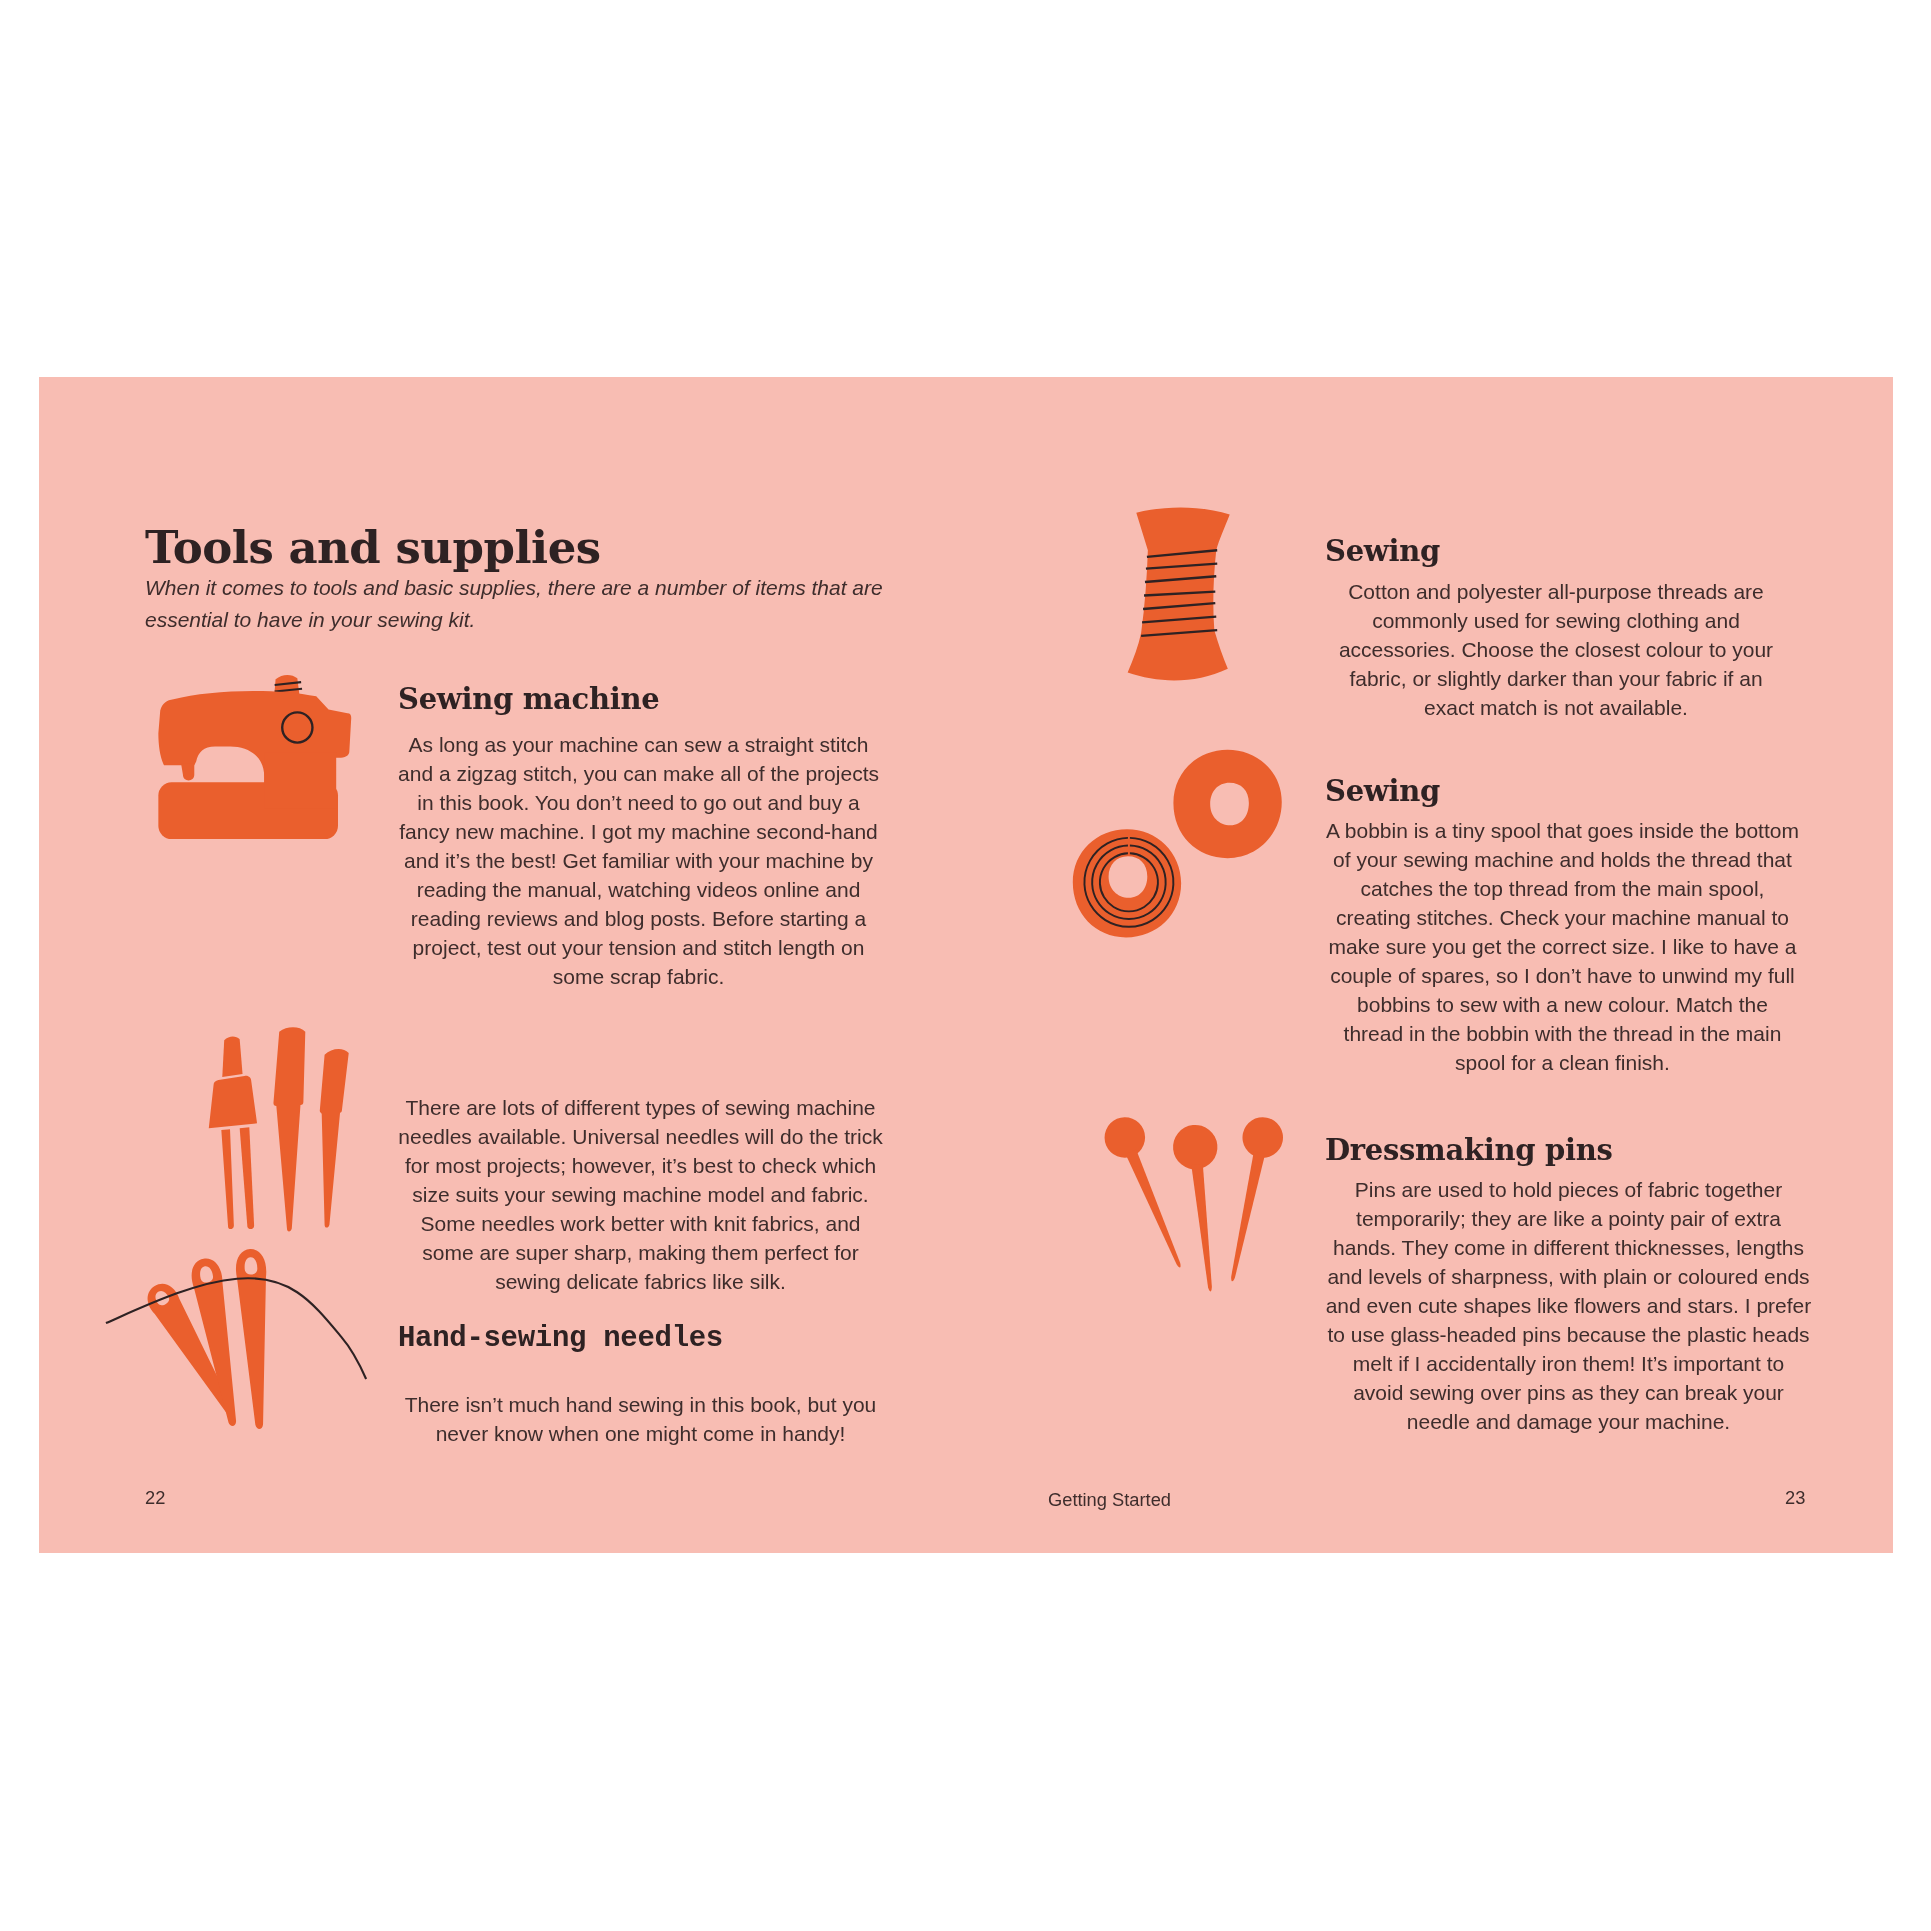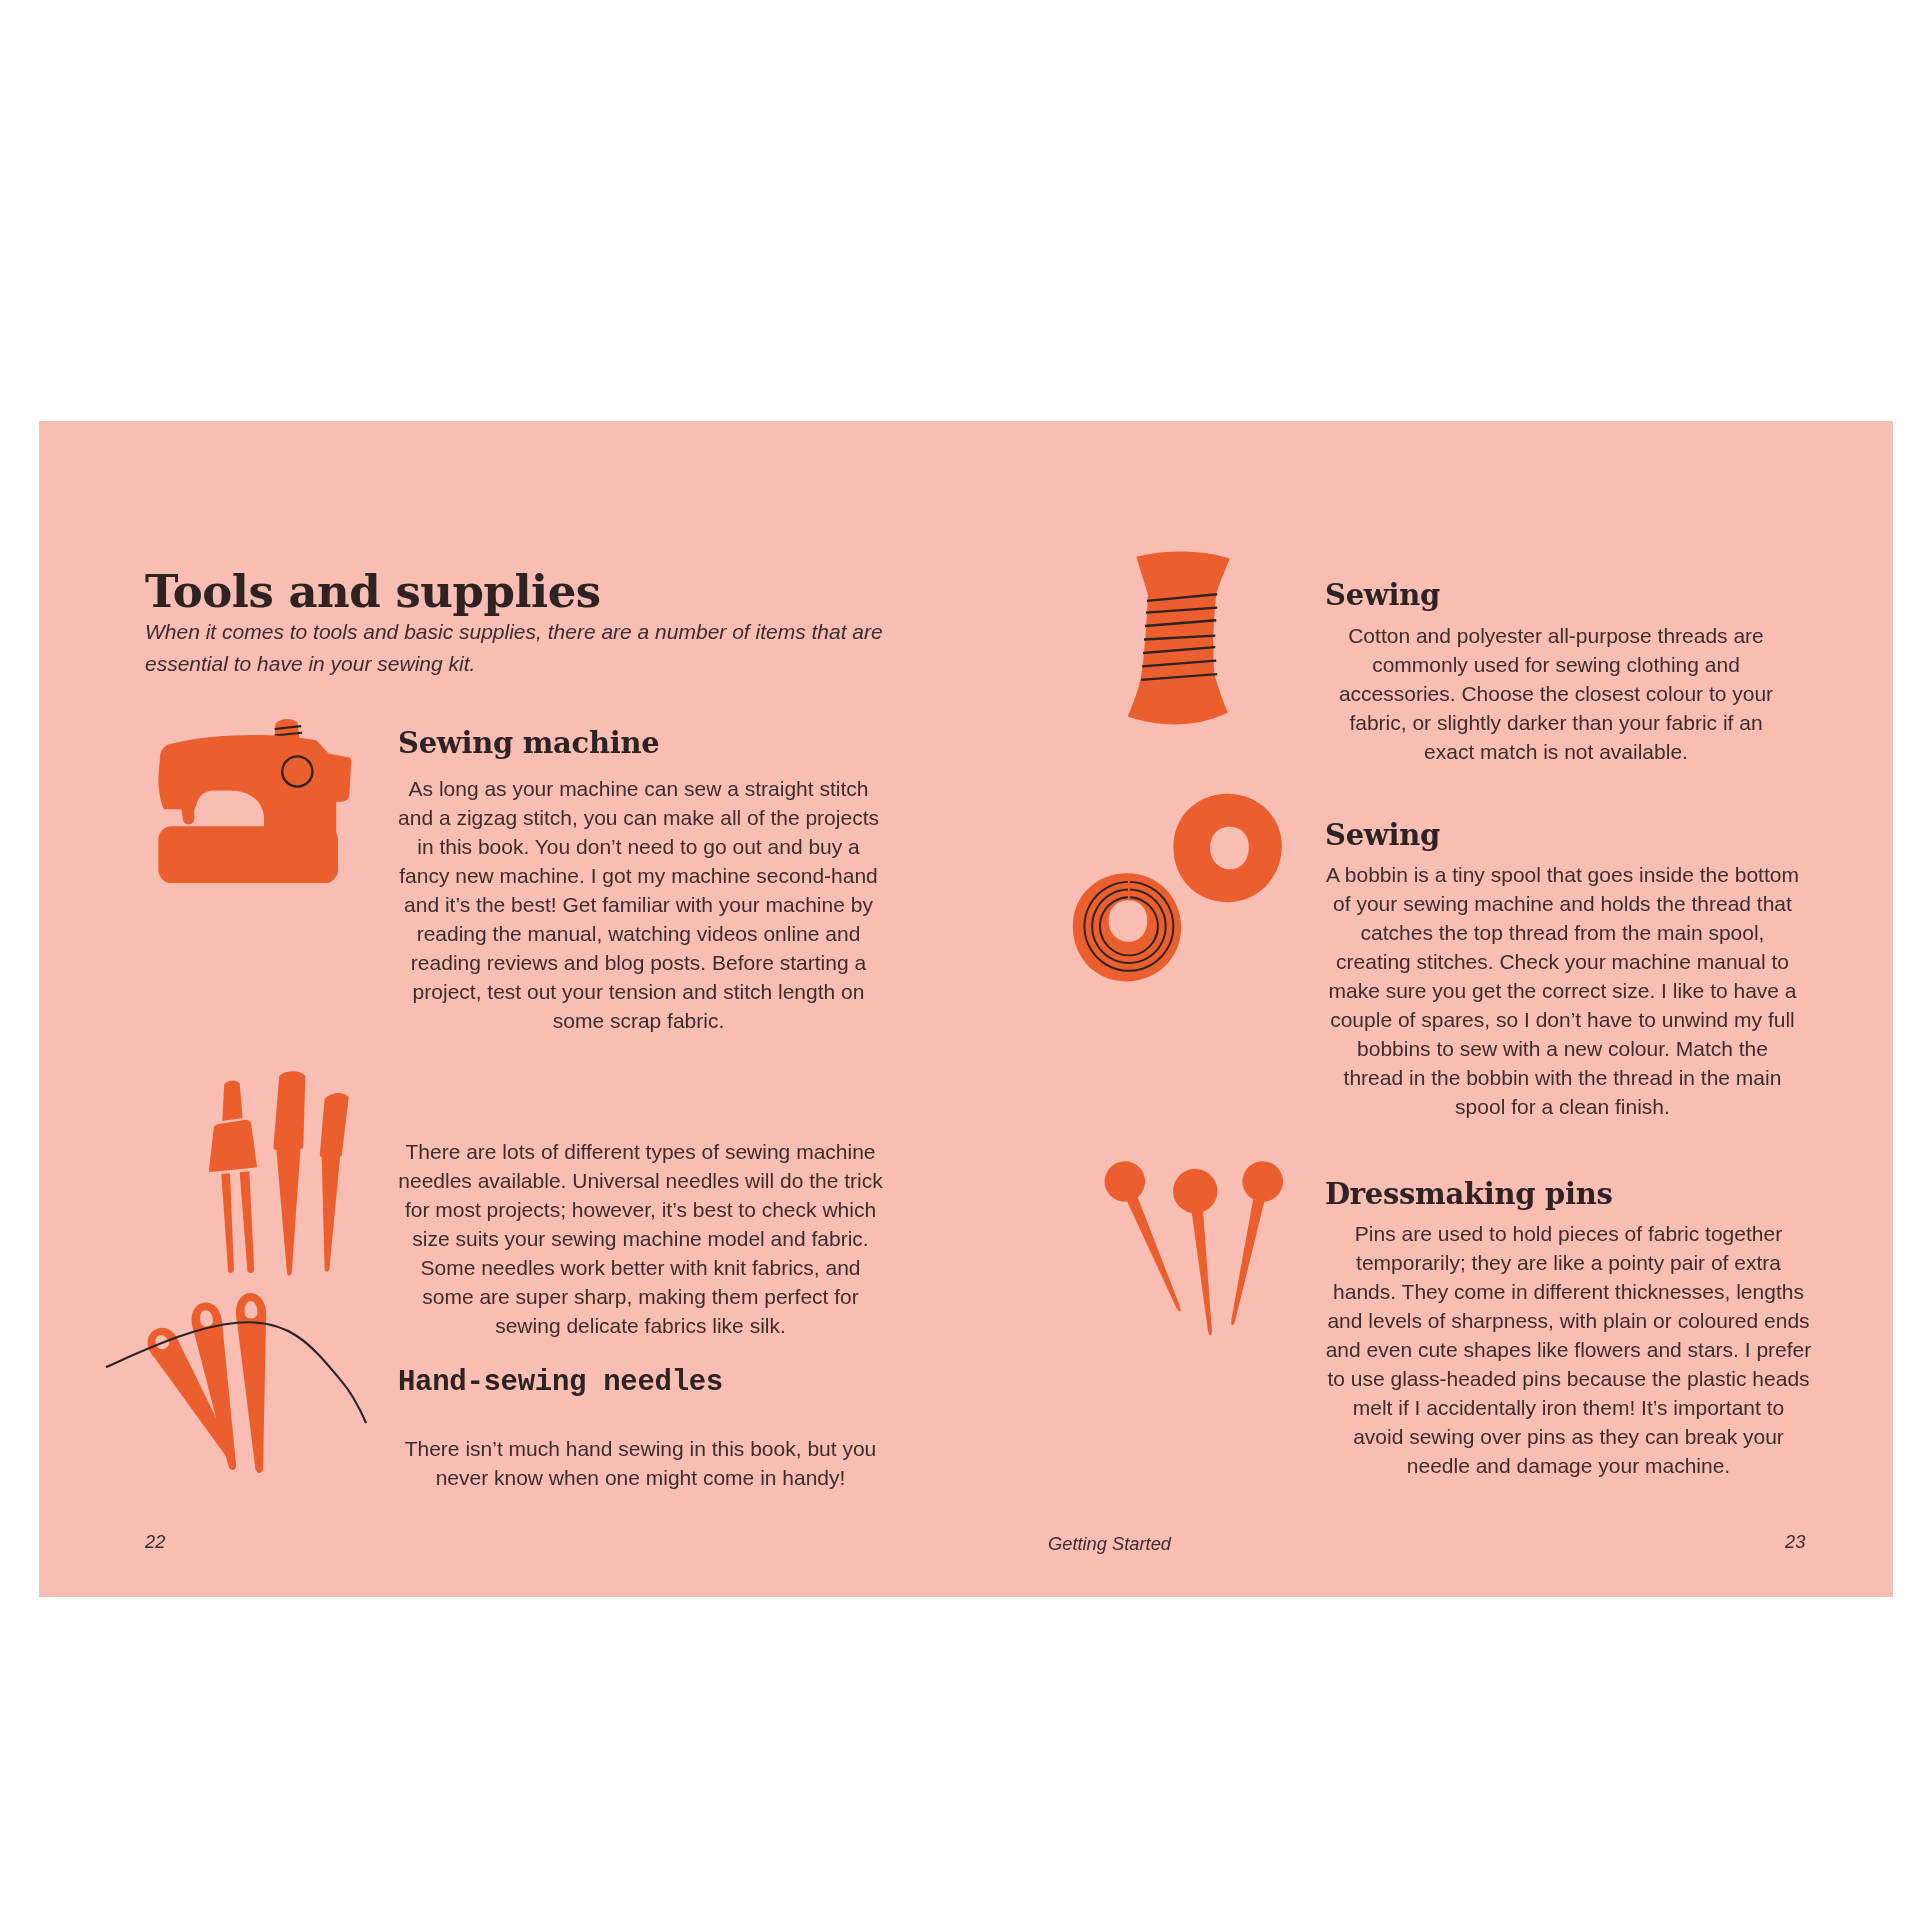--- a/index.html
+++ b/index.html
@@ -5,41 +5,40 @@
   html,body{margin:0;padding:0;}
   body{
     width:1931px;height:1931px;position:relative;
     background:#ffffff;
     font-family:"Liberation Sans", sans-serif;
     -webkit-font-smoothing:antialiased;
   }
   .spread{
     position:absolute;left:39px;top:377px;width:1854px;height:1176px;
     background:var(--pink,#f8bdb3);
-    margin-top:44px;
   }
   .abs{position:absolute;}
   .title{
     font-family:"DejaVu Serif", serif;
     font-weight:700;font-size:45px;line-height:1.1;
     color:var(--dark,#2e2223);letter-spacing:-0.5px;
   }
   .intro{
     font-size:21px;line-height:32px;color:var(--body,#3e2d2c);
   }
   .sec-h{
     font-family:"DejaVu Serif", serif;
     font-weight:700;font-size:29px;line-height:1.15;
     color:var(--dark,#2e2223);letter-spacing:-0.3px;
   }
   .sec-b{
     font-size:21px;line-height:29px;color:var(--body,#3e2d2c);text-align:center;
   }
   .foot{
-    font-size:18.3px;line-height:1.2;color:var(--body,#3e2d2c);font-style:italic;
+    font-size:18.3px;line-height:1.2;color:var(--body,#3e2d2c);
   }
   
   .pos-title{left:106px;top:116px;}
   .pos-intro{left:106px;top:174px;width:745px;font-style:italic;}
   .pos-ic1{left:85px;top:290px;width:237px;height:208px;}
   .pos-s1h{left:359px;top:282px;width:502px;}
   .pos-s1b{left:359px;top:332px;width:481px;}
   .pos-ic2{left:108px;top:645px;width:222px;height:222px;}
   .pos-s2h{left:359px;top:645px;width:502px;}
   .pos-s2b{left:359px;top:695px;width:485px;}

